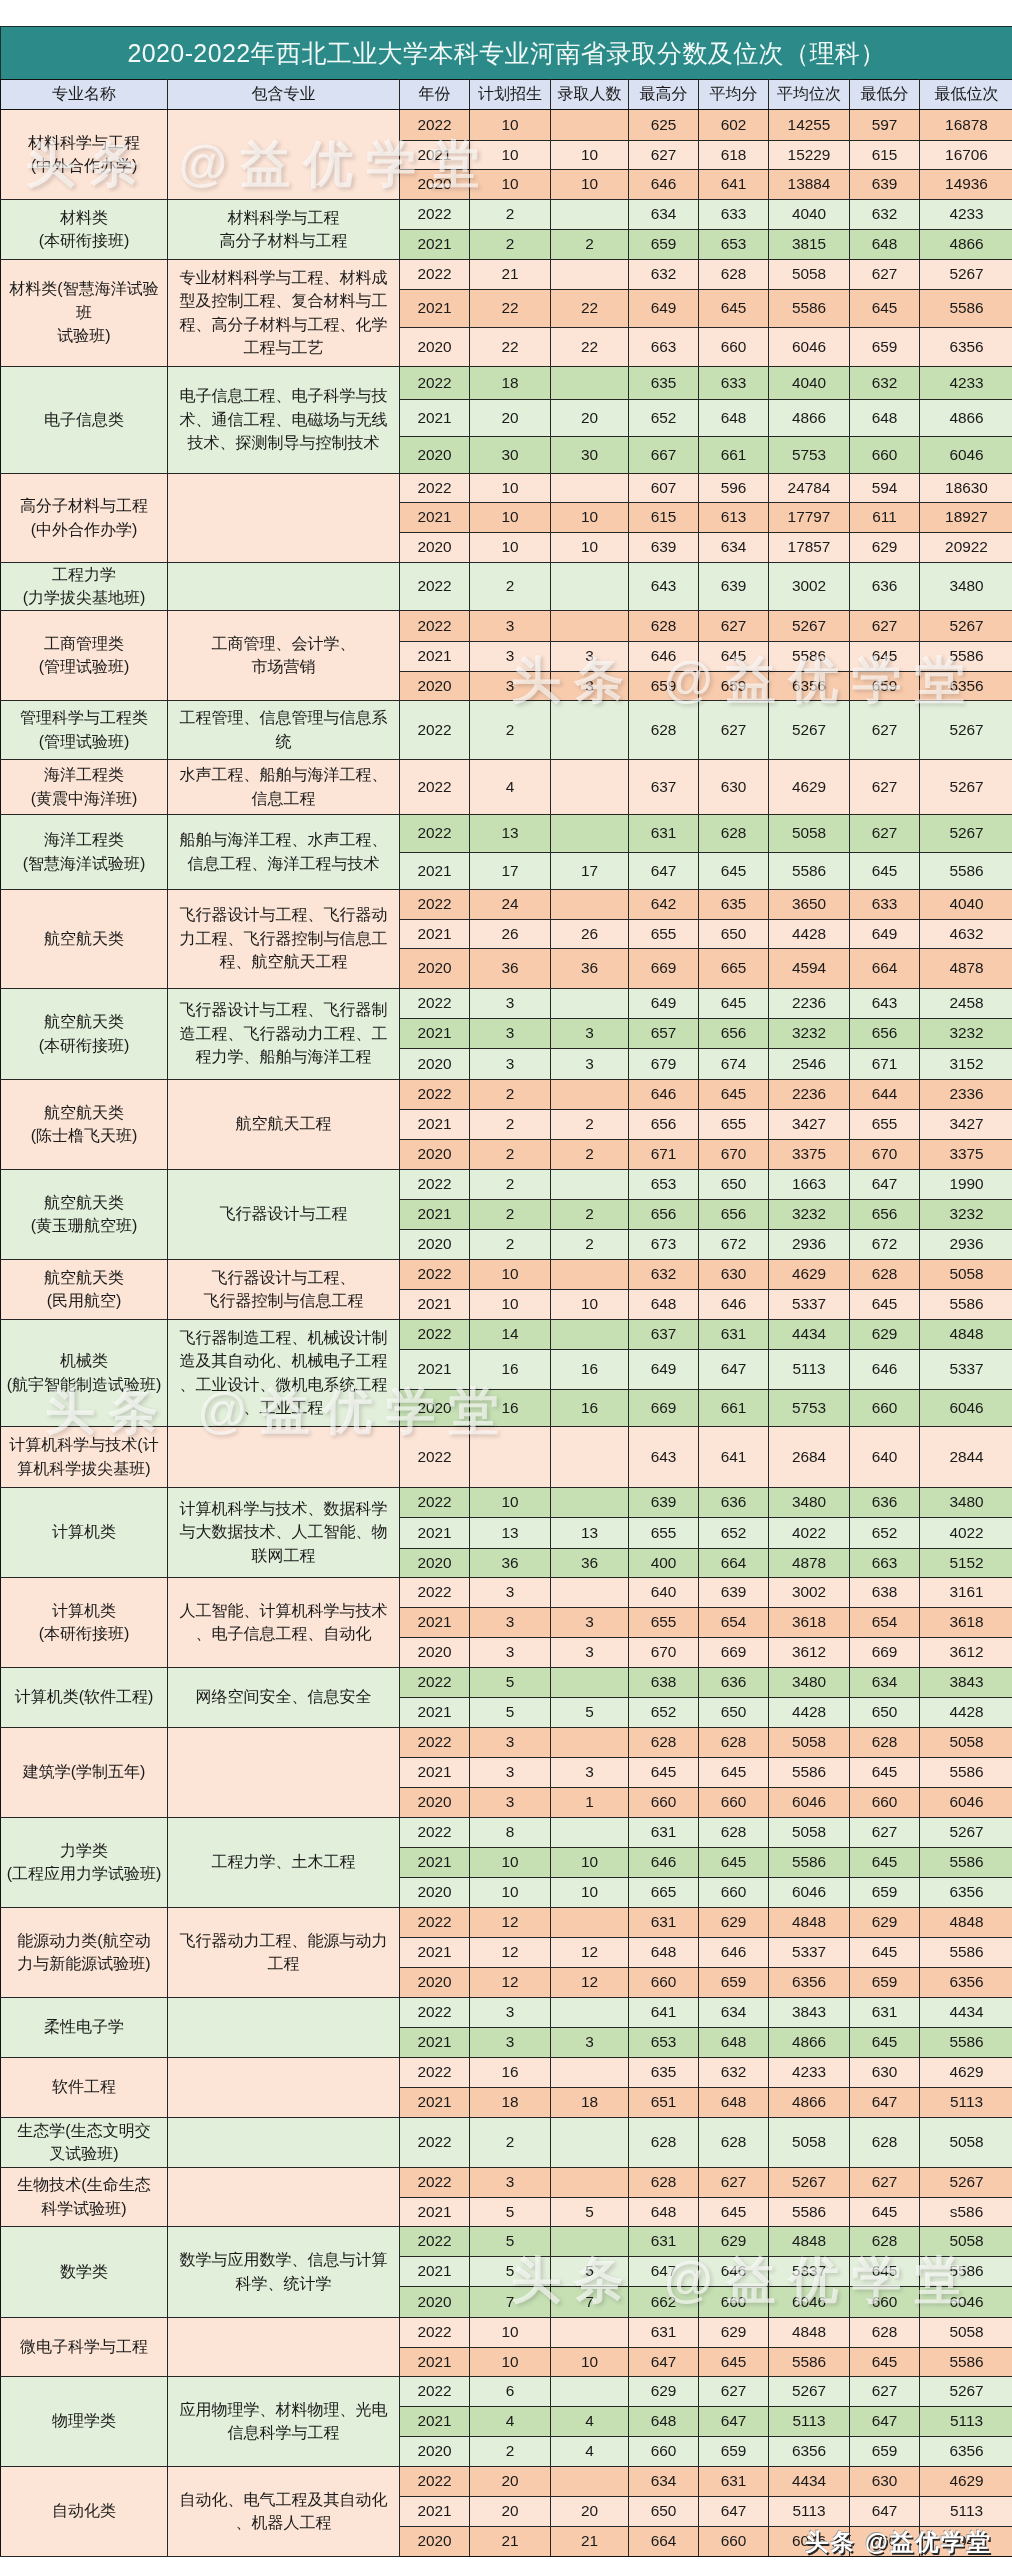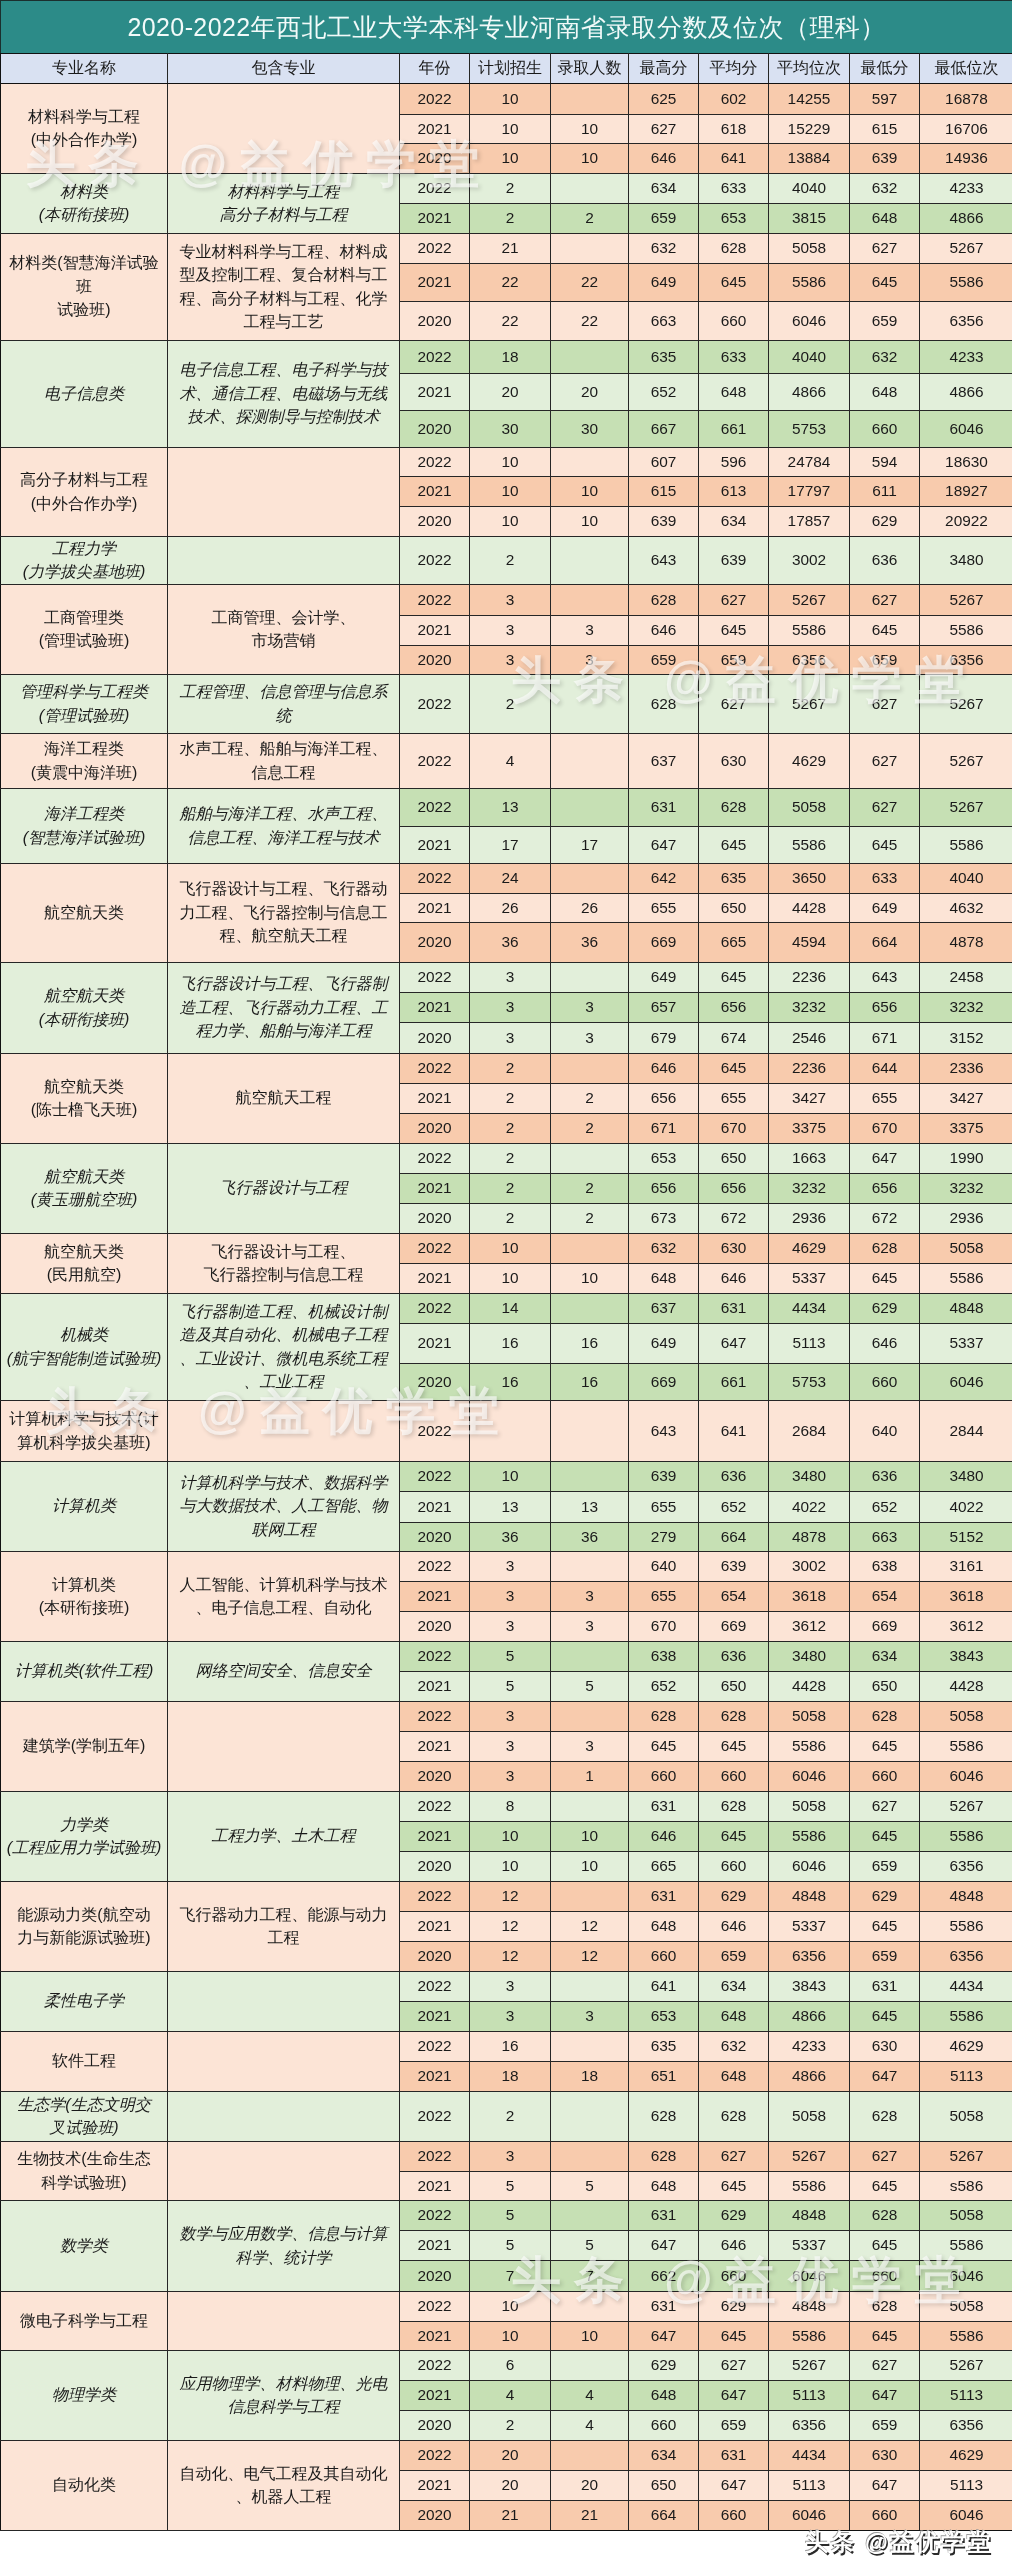--- a/index.html
+++ b/index.html
@@ -7,35 +7,35 @@
     --peach-dark:#f8cbad; --peach-light:#fce4d6;
     --green-dark:#c6e0b4; --green-light:#e2efda;
     --border:#262626; --text:#1a1a1a;
   }
   html,body{margin:0;padding:0;background:#ffffff;}
   body{width:1013px;height:2576px;overflow:hidden;position:relative;
        font-family:"Liberation Sans","DejaVu Sans",sans-serif;color:var(--text);}
   #sheet{position:absolute;left:0;top:0;width:1013px;}
   .title{height:53px;box-sizing:border-box;background:var(--title-bg);color:var(--title-fg);
          border:1.5px solid #1b2f2e;border-bottom:none;display:flex;align-items:center;justify-content:center;
-         font-size:25px;letter-spacing:0.4px;white-space:nowrap;}
+         font-size:25px;letter-spacing:0.4px;white-space:nowrap;margin-top:26px;}
   table.grid{border-collapse:collapse;table-layout:fixed;width:1013px;}
   .grid th,.grid td{border:0.7px solid var(--border);text-align:center;vertical-align:middle;padding:0;overflow:hidden;}
   .grid th{background:var(--header-bg);font-weight:normal;font-size:16px;height:28.5px;}
   .grid tr.hdr th{border-top:1.5px solid #111;border-bottom:1.5px solid #111;}
   .grid td.num{font-size:15.4px;}
   .grid td.gname,.grid td.gincl{font-size:16px;line-height:23.4px;white-space:pre-line;padding:0 4.4px;}
   .grid tr.gstart > td{border-top:1.5px solid #111;}
   .grid tr:last-child > td{border-bottom:1.5px solid #111;}
   .grid td:first-child{border-left:1.5px solid #111;}
   .grid td:last-child{border-right:1.5px solid #111;}
   .grid th:first-child{border-left:1.5px solid #111;}
   .grid th:last-child{border-right:1.5px solid #111;}
   tr.peach td.gname, tr.peach td.gincl{background:var(--peach-light);}
-  tr.green td.gname, tr.green td.gincl{background:var(--green-light);font-style:italic;}
+  tr.green td.gname, tr.green td.gincl{background:var(--green-light);}
   tr.peach.light td.num{background:var(--peach-light);}
   tr.peach.dark td.num{background:var(--peach-dark);}
   tr.green.light td.num{background:var(--green-light);}
   tr.green.dark td.num{background:var(--green-dark);}
   .wm{position:absolute;font-size:50px;font-weight:bold;letter-spacing:13px;white-space:nowrap;
       color:rgba(255,255,255,0.62);text-shadow:2.2px 2.2px 4.4px rgba(0,0,0,0.16);pointer-events:none;line-height:59px;}
   .credit{position:absolute;left:805px;top:2526px;font-size:23.4px;font-weight:bold;letter-spacing:2.2px;white-space:nowrap;
           color:#ffffff;text-shadow:1.5px 1.5px 0 #2a2a2a,-0.7px -0.7px 0 #9a9a9a;}
 </style>
 </head>
@@ -559,21 +559,21 @@
           <td class="num">655</td>
           <td class="num">652</td>
           <td class="num">4022</td>
           <td class="num">652</td>
           <td class="num">4022</td>
         </tr>
         <tr class="green dark" style="height: 29px;">
           <td class="num">2020</td>
           <td class="num">36</td>
           <td class="num">36</td>
-          <td class="num">279</td>
+          <td class="num">400</td>
           <td class="num">664</td>
           <td class="num">4878</td>
           <td class="num">663</td>
           <td class="num">5152</td>
         </tr>
         <tr class="gstart peach light" style="height: 30px;">
           <td class="gname" rowspan="3">计算机类
 (本研衔接班)</td>
           <td class="gincl" rowspan="3">人工智能、计算机科学与技术
 、电子信息工程、自动化</td>

